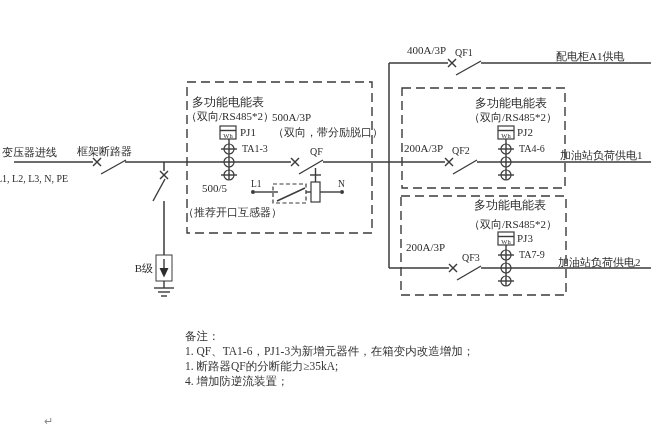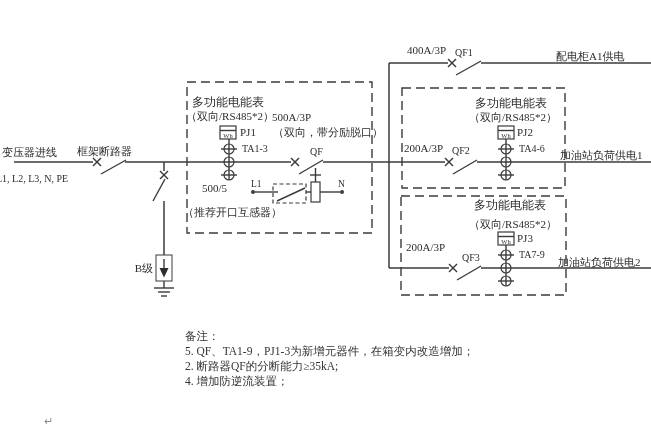--- a/index.html
+++ b/index.html
@@ -183,19 +183,19 @@
     <line x1="498" y1="281" x2="514" y2="281" class="thin"></line>
   </g>
   <text class="t10" x="519" y="258">TA7-9</text>
   <text class="t11" x="406" y="251">200A/3P</text>
   <text class="t10" x="462" y="261">QF3</text>
   <text class="t11" x="558" y="266">加油站负荷供电2</text>
 </svg>
 
 <div class="notes">
   <div>备注：</div>
-  <div>5. QF、TA1-9，PJ1-3为新增元器件，在箱变内改造增加；</div>
-  <div>2. 断路器QF的分断能力≥35kA;</div>
+  <div>1. QF、TA1-6，PJ1-3为新增元器件，在箱变内改造增加；</div>
+  <div>1. 断路器QF的分断能力≥35kA;</div>
   <div>4. 增加防逆流装置；</div>
 </div>
 
 <div class="pmark">↵</div>
 </div>
 
 </body></html>

